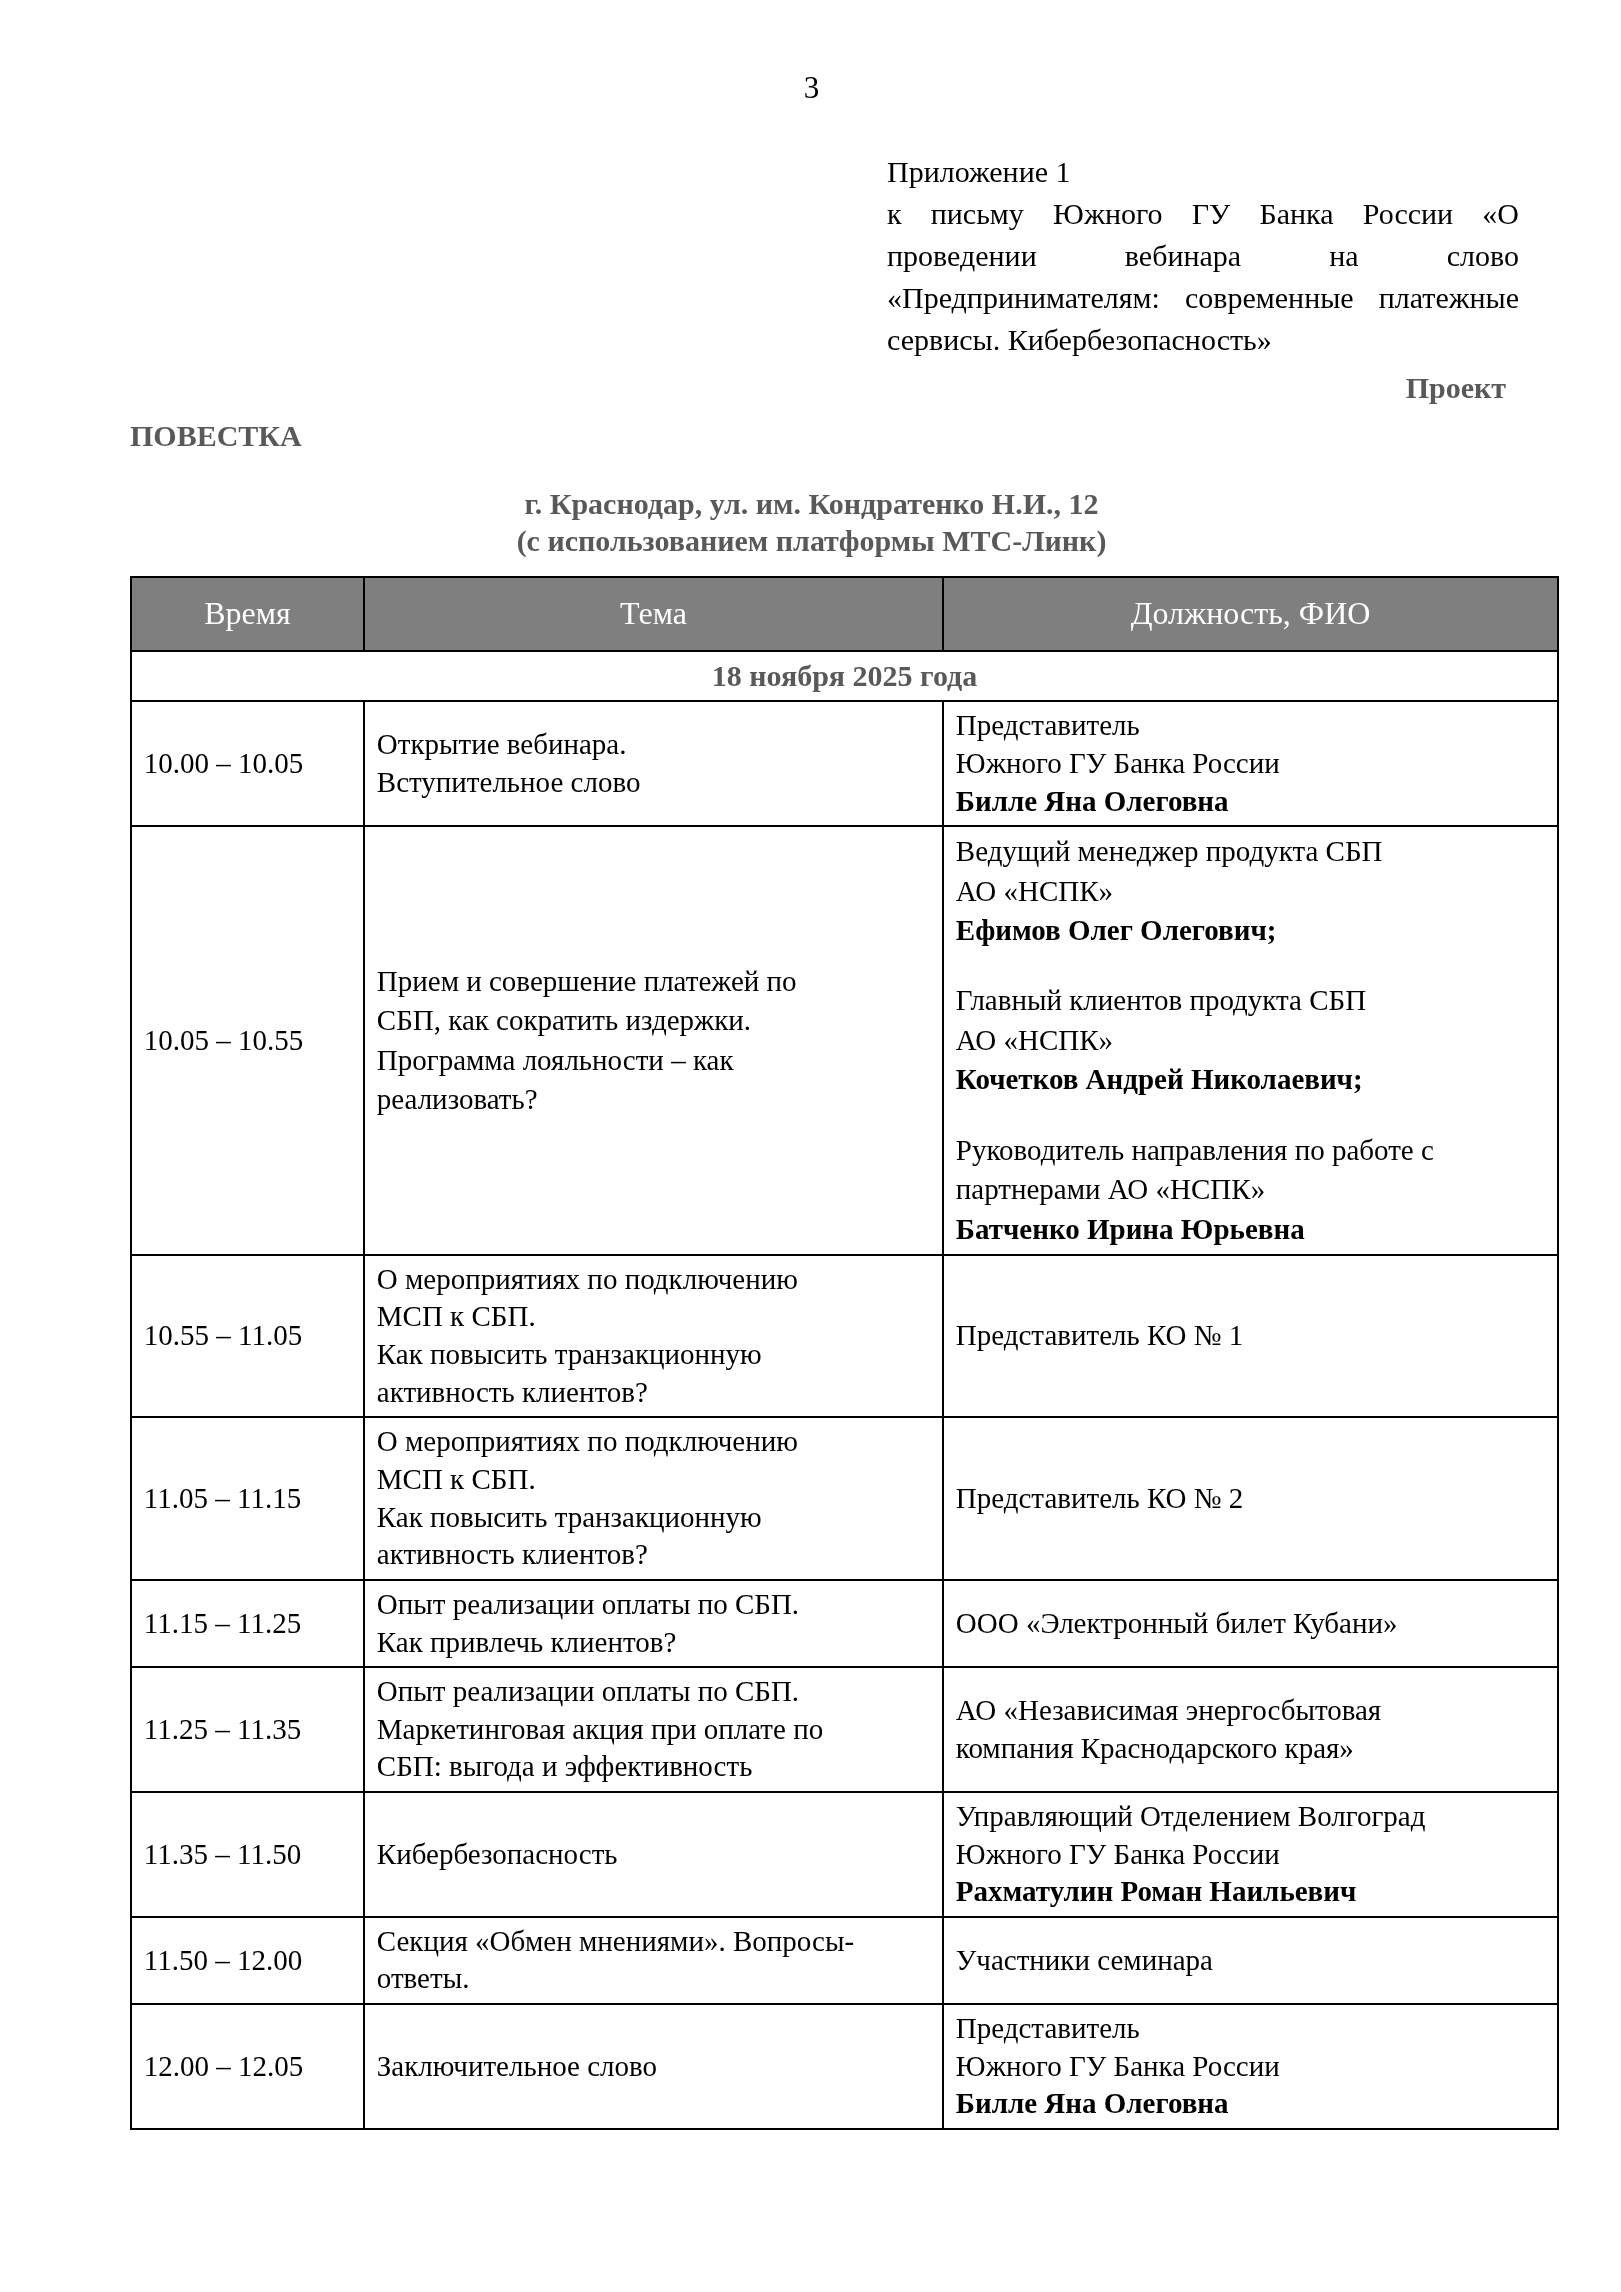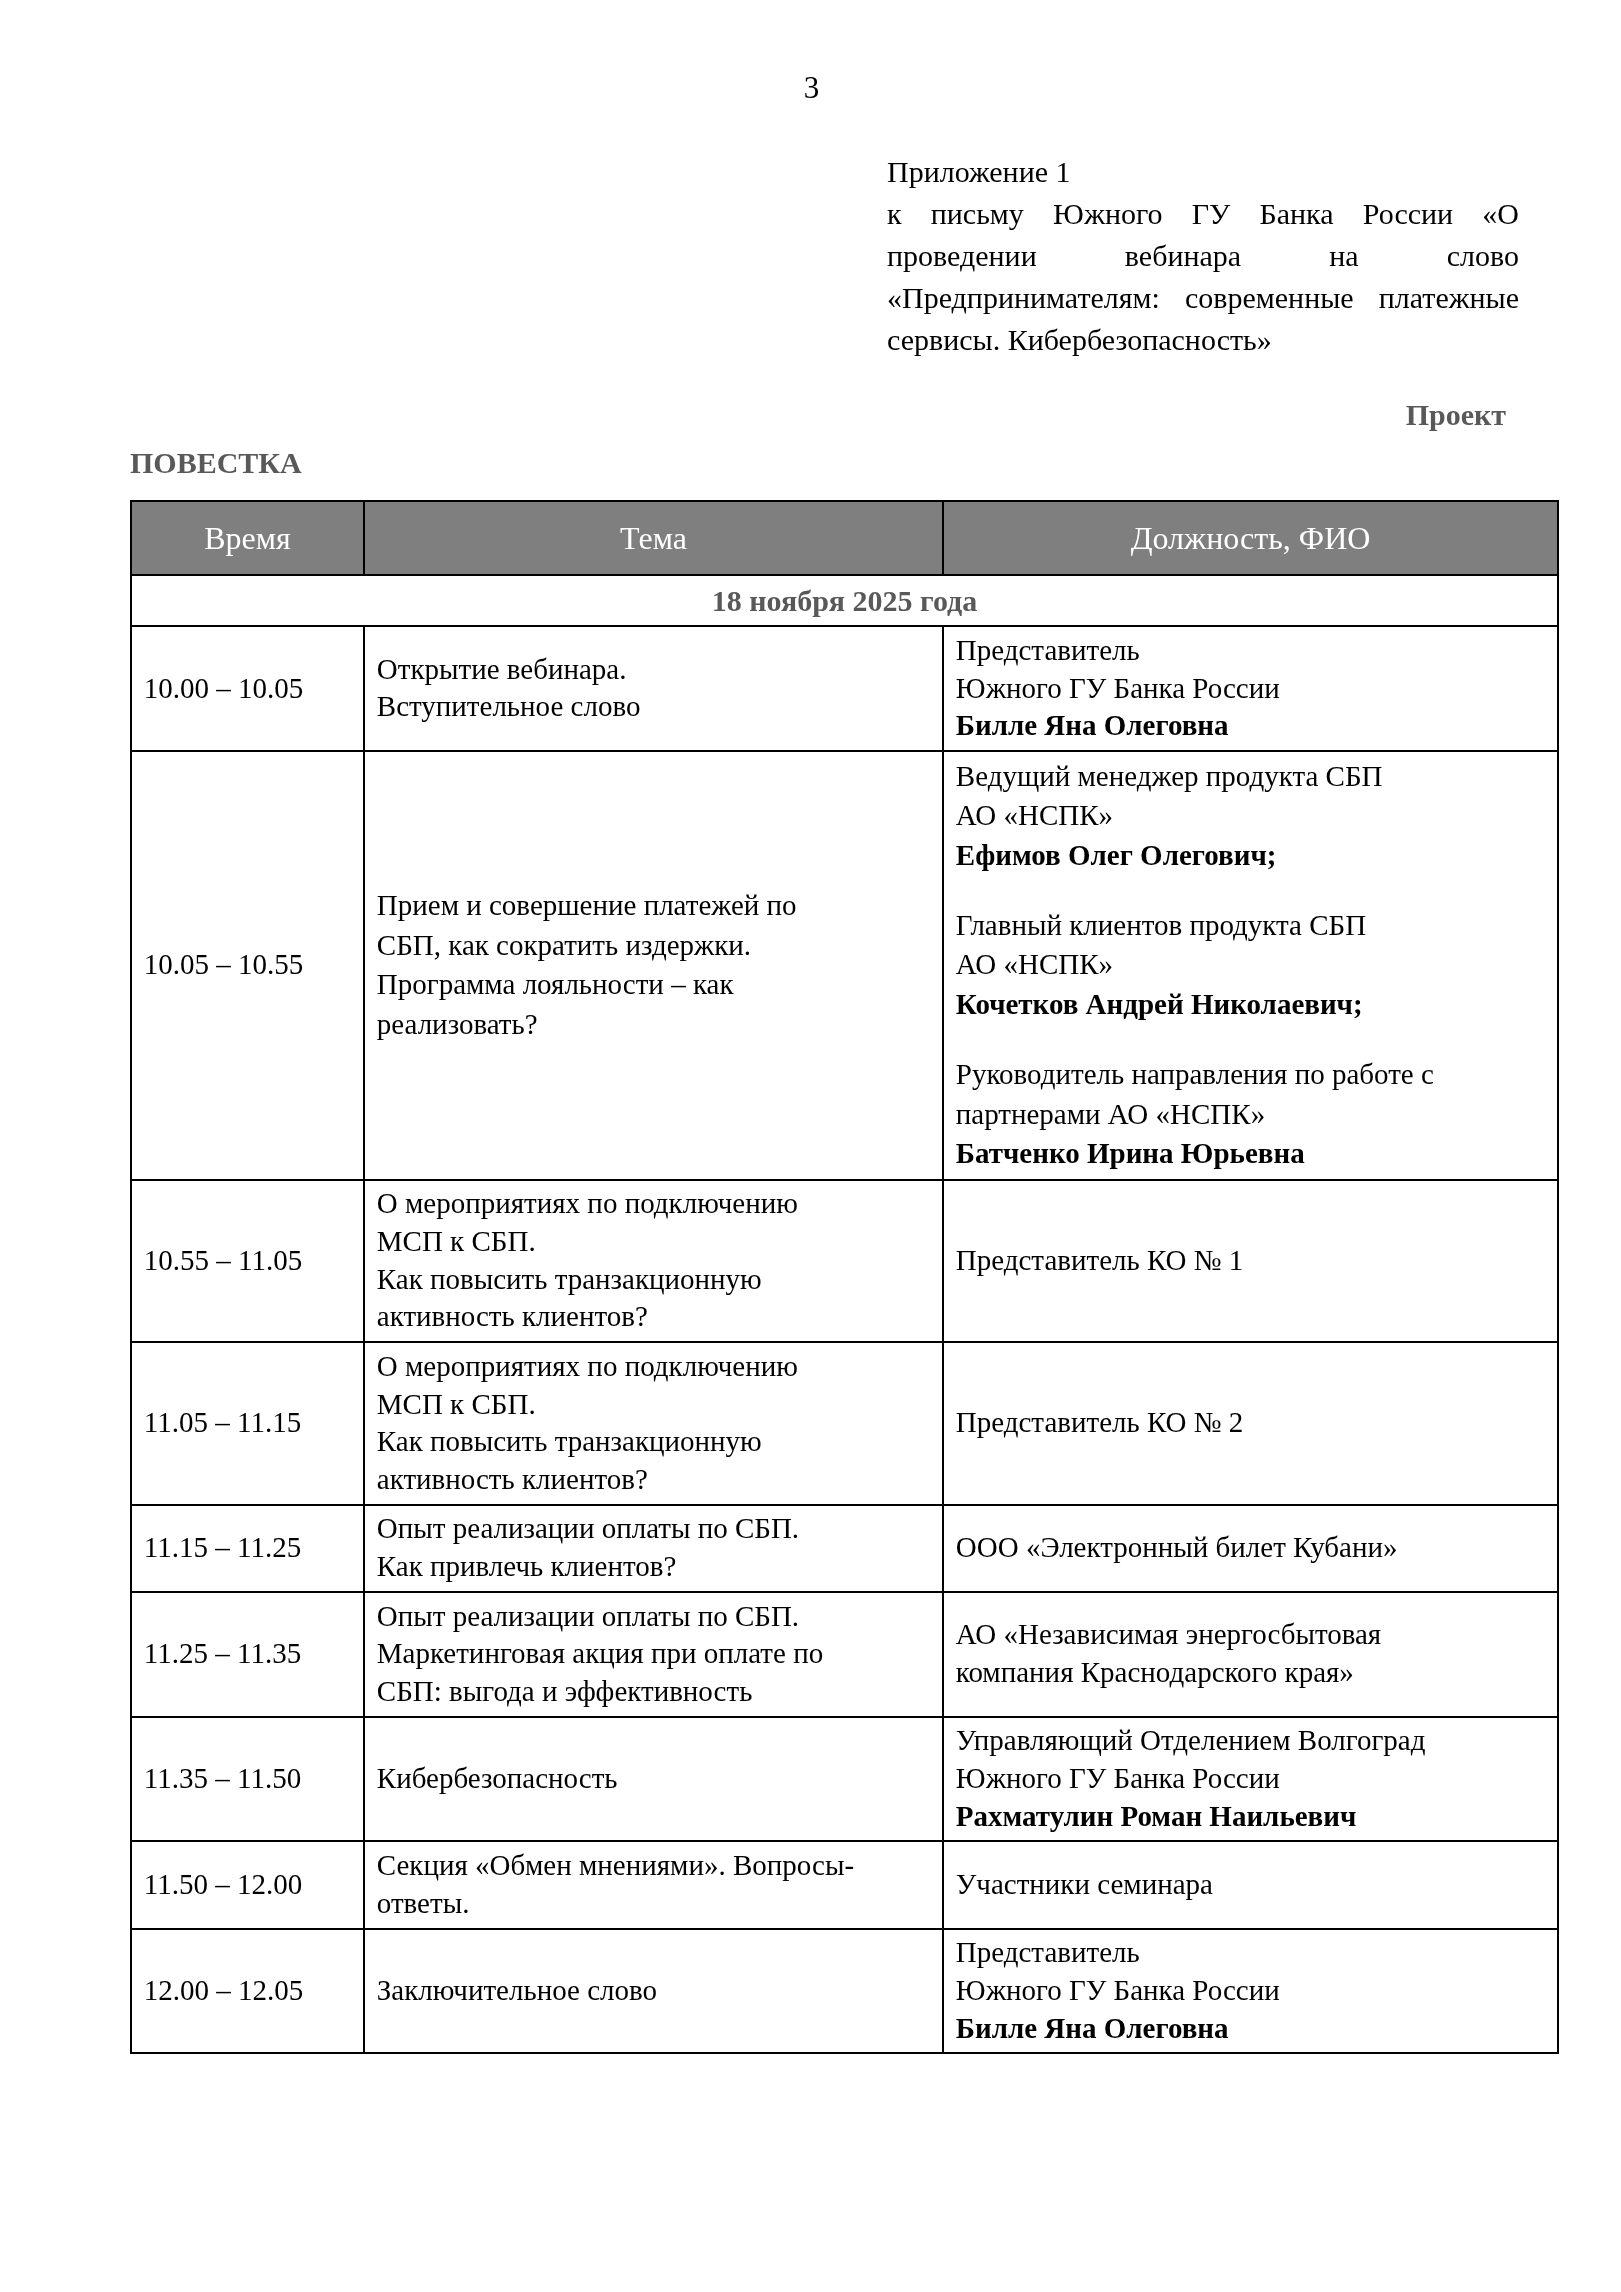--- a/index.html
+++ b/index.html
@@ -34,21 +34,21 @@
     margin-top: 45px;
     margin-left: 757px;
     width: 632px;
     font-size: 30px;
     line-height: 1.4;
   }
   .annex p { margin: 0; }
   .annex .annex-body { text-align: justify; }
 
   .draft-label {
-    margin-top: 36px;
+    margin-top: 9px;
     width: 1376px;
     text-align: right;
     font-size: 30px;
     font-weight: bold;
     color: var(--accent-gray, #595959);
     line-height: 1.2;
   }
 
   .title-block {
     margin-top: 7.8px;
@@ -126,20 +126,24 @@
     <p>Приложение 1</p>
     <p class="annex-body">к письму Южного ГУ Банка России «О проведении вебинара на слово «Предпринимателям: современные платежные сервисы. Кибербезопасность»</p>
   </div>
 
   <div class="draft-label">Проект</div>
 
   <div class="title-block">
     <p>ПОВЕСТКА</p>
   </div>
 
+  <div class="venue-block">
+    <p>г. Краснодар, ул. им. Кондратенко Н.И., 12</p>
+    <p>(с использованием платформы МТС-Линк)</p>
+  </div>
 
   <table class="agenda">
     <colgroup>
       <col style="width:233px">
       <col style="width:579px">
       <col style="width:615px">
     </colgroup>
     <thead>
       <tr>
         <th>Время</th>

